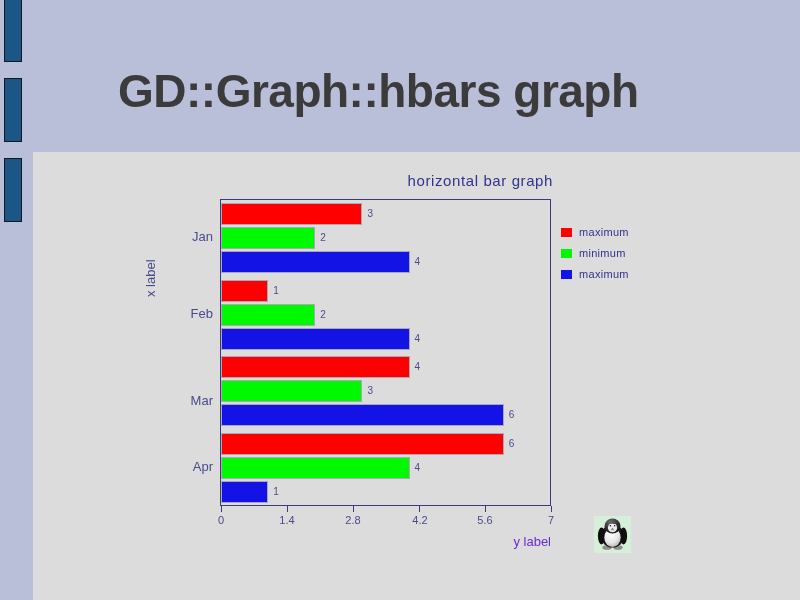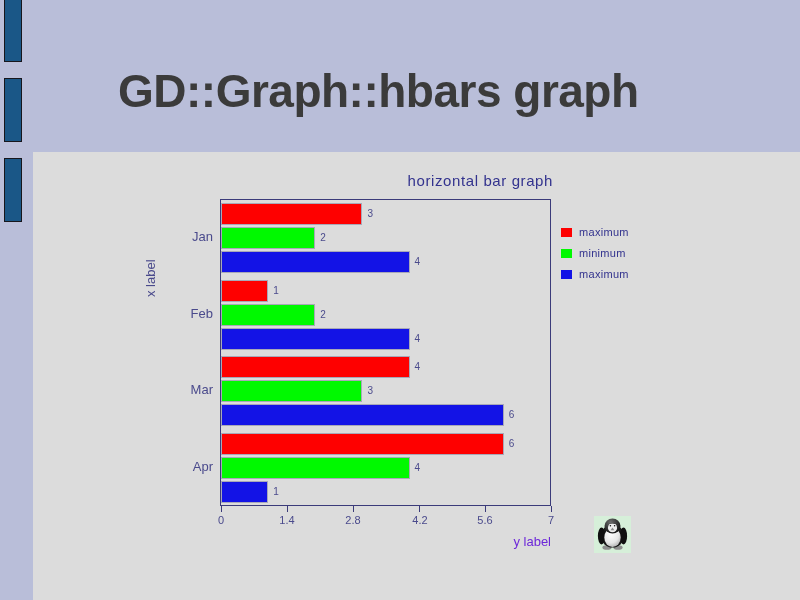--- a/index.html
+++ b/index.html
@@ -216,21 +216,21 @@
 
   <div id="chart-area">
 
     <div id="chart-title">horizontal bar graph</div>
 
     <div id="x-axis-title">x label</div>
 
     <div id="cat-labels">
         <div class="cat-label" style="top: 29.25px;">Jan</div>
         <div class="cat-label" style="top: 105.75px;">Feb</div>
-        <div class="cat-label" style="top: 182px; margin-left: 35px;">Mar</div>
+        <div class="cat-label" style="top: 193px; margin-left: 35px;">Mar</div>
         <div class="cat-label" style="top: 258.75px;">Apr</div>
       </div>
 
     <div id="plot-frame"></div>
 
     <div id="bars-layer">
         <div class="bar maximum" style="left: 0px; top: 3.25px; width: 141.429px; background: rgb(254, 0, 0);"></div>
         <div class="bar-value" style="left: 146.429px; top: 3.25px;">3</div>
         <div class="bar minimum" style="left: 0px; top: 27.25px; width: 94.2857px; background: rgb(0, 249, 0);"></div>
         <div class="bar-value" style="left: 99.2857px; top: 27.25px;">2</div>

